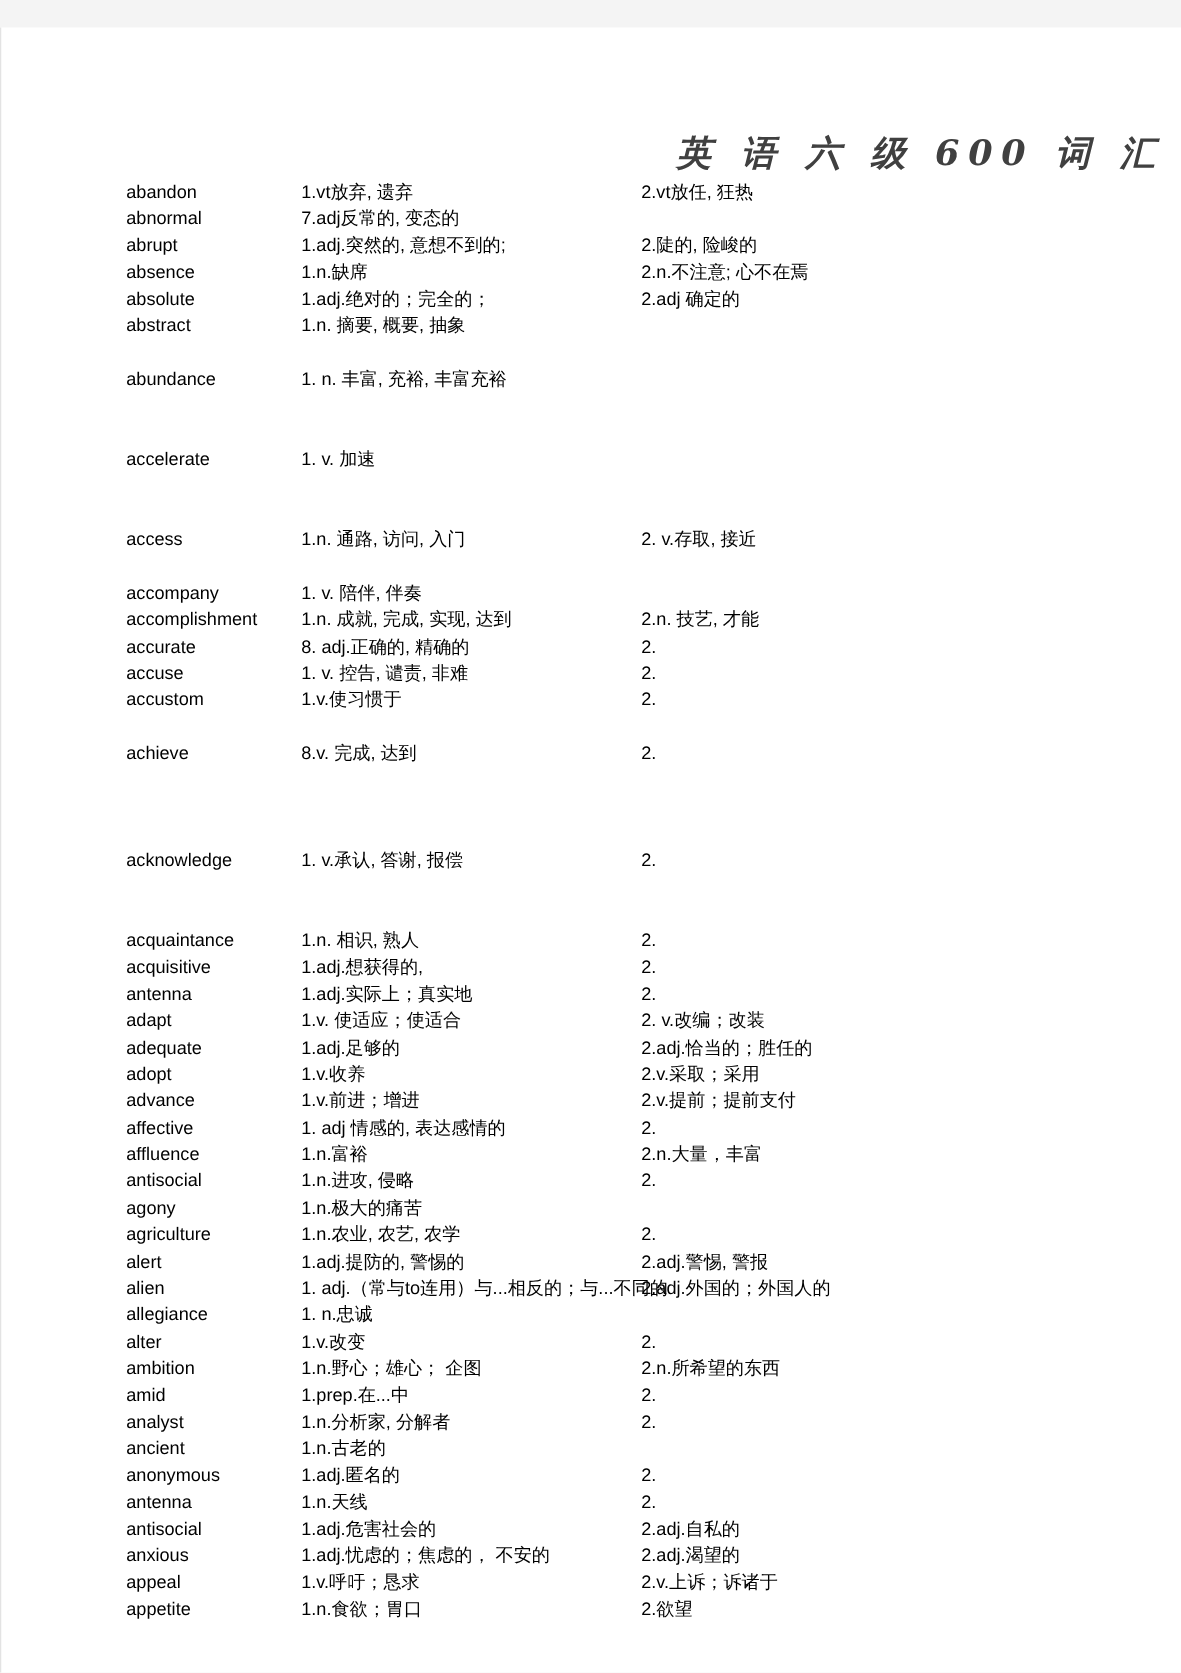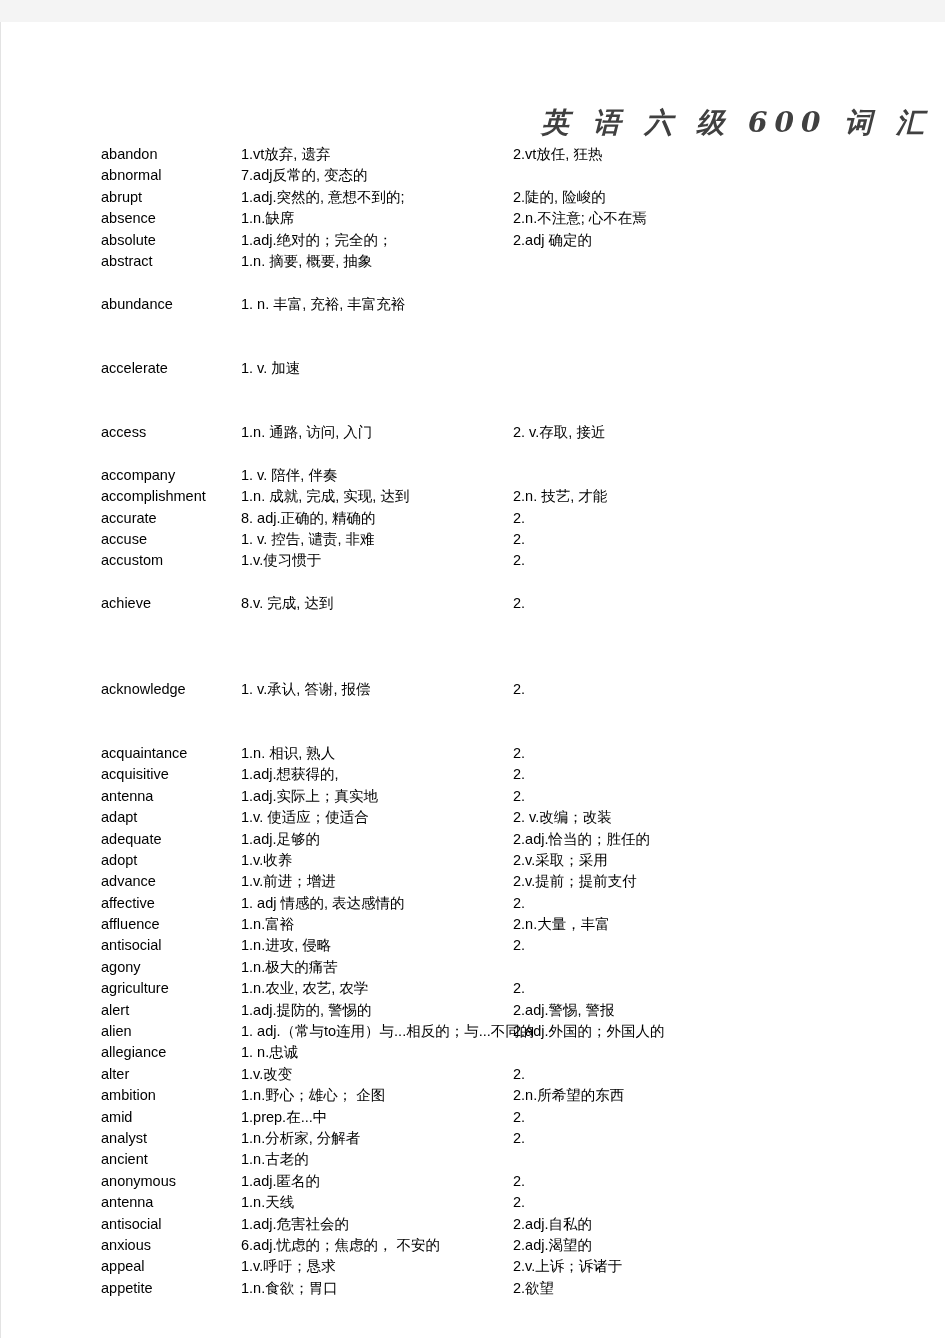--- a/index.html
+++ b/index.html
@@ -281,21 +281,21 @@
         <span class="c2">1.n.天线</span>
         <span class="c3">2.</span>
       </div>
       <div class="row">
         <span class="c1">antisocial</span>
         <span class="c2">1.adj.危害社会的</span>
         <span class="c3">2.adj.自私的</span>
       </div>
       <div class="row">
         <span class="c1">anxious</span>
-        <span class="c2">6.adj.忧虑的；焦虑的， 不安的</span>
+        <span class="c2">1.adj.忧虑的；焦虑的， 不安的</span>
         <span class="c3">2.adj.渴望的</span>
       </div>
       <div class="row">
         <span class="c1">appeal</span>
         <span class="c2">1.v.呼吁；恳求</span>
         <span class="c3">2.v.上诉；诉诸于</span>
       </div>
       <div class="row">
         <span class="c1">appetite</span>
         <span class="c2">1.n.食欲；胃口</span>

